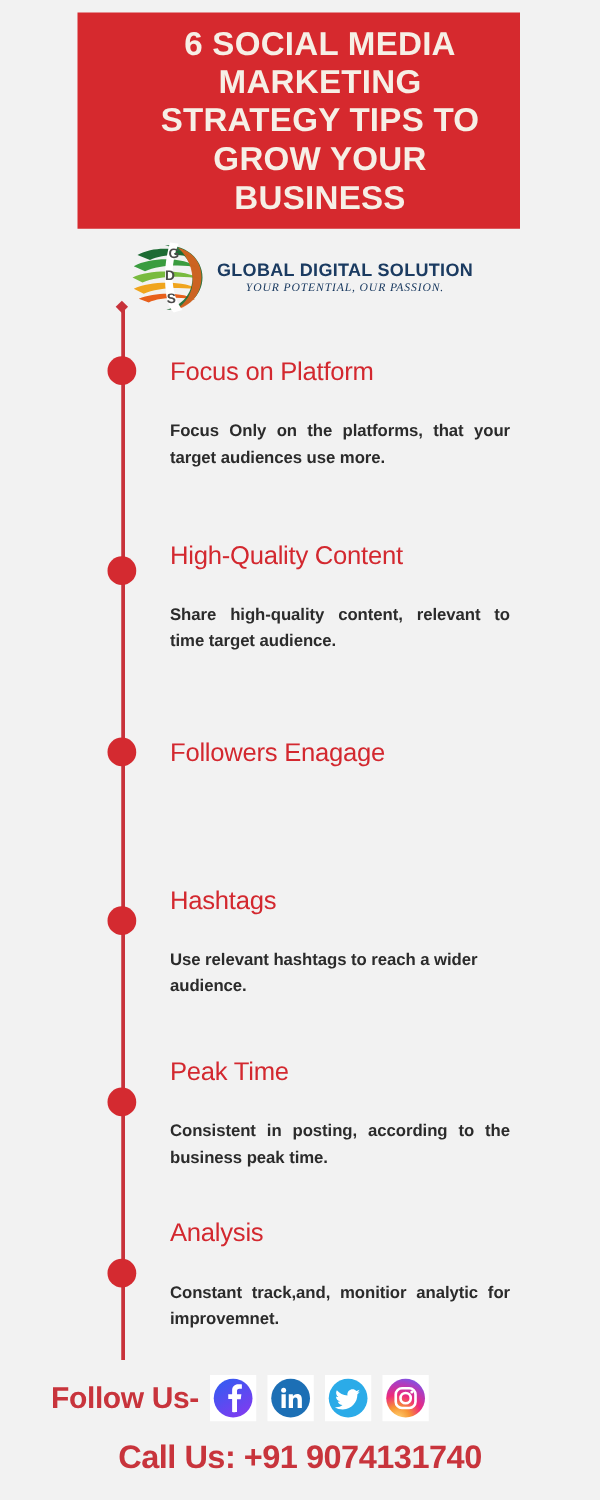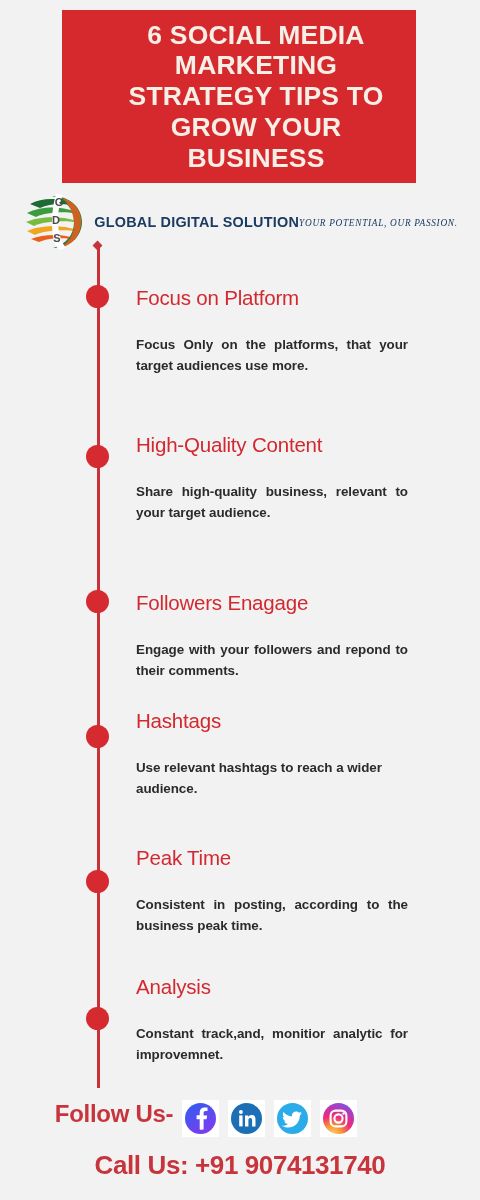--- a/index.html
+++ b/index.html
@@ -32,21 +32,21 @@
   }
 
   
   .logo-row{
     position:absolute;
     left:0; top:192px; width:480px;
     display:flex; align-items:center; justify-content:center;
     gap:6px;
   }
   .logo-mark{ width:66px; height:60px; flex:none; }
-  .logo-text{ display:flex; flex-direction:row; align-items:center; }
+  .logo-text{ display:flex; flex-direction:column; align-items:center; }
   .logo-name{
     color:#1b3b61;
     font-size:14.4px;
     font-weight:bold;
     letter-spacing:0.25px;
     white-space:nowrap;
   }
   .logo-tagline{
     color:#1b3b61;
     font-family:"Liberation Serif", serif;
@@ -99,22 +99,22 @@
     line-height:1.62;
     margin-top:24px;
     text-align:justify;
     letter-spacing:-0.05px;
   }
   .item-body.nojustify{ text-align:left; }
 
   
   .follow-row{
     position:absolute;
-    left:16px; top:1100px; width:380px;
-    display:flex; justify-content:center;
+    left:2px; top:1100px; width:380px;
+    display:flex; align-items:center; justify-content:center;
     gap:9px;
   }
   .follow-label{
     color:#c8343c;
     font-size:24px;
     font-weight:bold;
     letter-spacing:-0.3px;
   }
   .soc{
     width:37px; height:37px;
@@ -175,26 +175,25 @@
 <div class="dot" style="top:870px"></div>
 <div class="dot" style="top:1007px"></div>
 
 <div class="item" style="top:286px">
   <div class="item-title">Focus on Platform</div>
   <div class="item-body">Focus Only on the platforms, that your target audiences use more.</div>
 </div>
 
 <div class="item" style="top:433px">
   <div class="item-title">High-Quality Content</div>
-  <div class="item-body">Share high-quality business, relevant to your target audience.</div>
+  <div class="item-body">Share high-quality content, relevant to time target audience.</div>
 </div>
 
 <div class="item" style="top:591px">
   <div class="item-title">Followers Enagage</div>
-  <div class="item-body">Engage with your followers and repond to their comments.</div>
 </div>
 
 <div class="item" style="top:709px">
   <div class="item-title">Hashtags</div>
   <div class="item-body nojustify">Use relevant hashtags to reach a wider audience.</div>
 </div>
 
 <div class="item" style="top:846px">
   <div class="item-title">Peak Time</div>
   <div class="item-body">Consistent in posting, according to the business peak time.</div>

